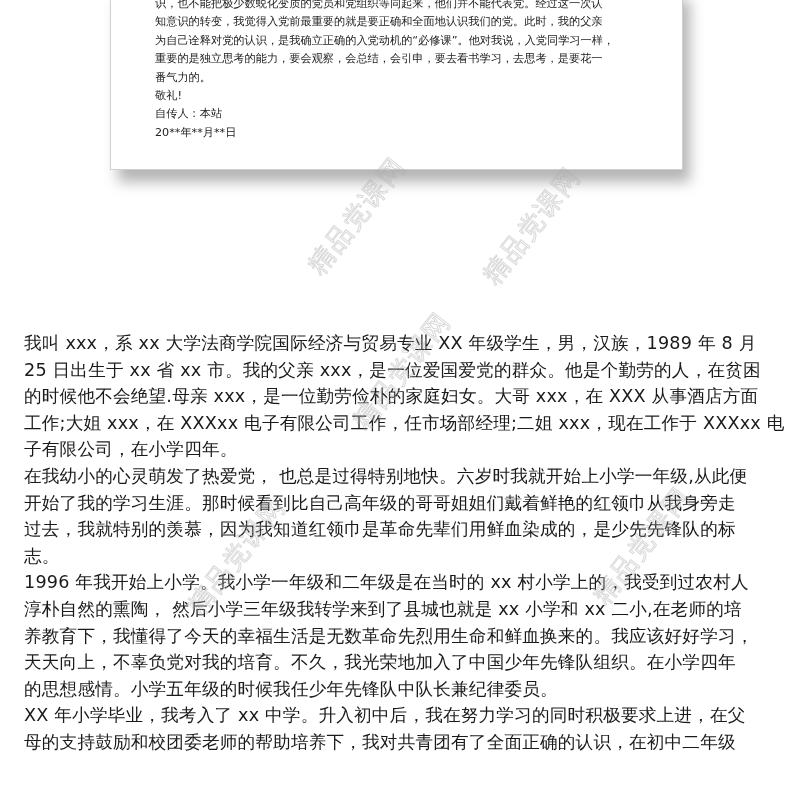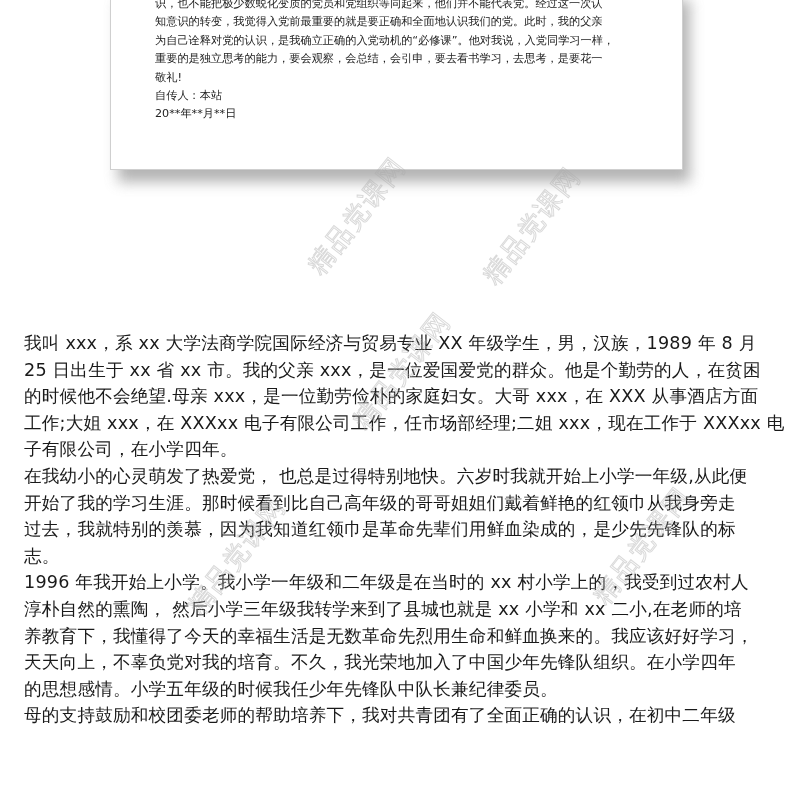--- a/index.html
+++ b/index.html
@@ -82,20 +82,21 @@
 </head>
 <body>
 
 <div class="card-shadow"></div>
 <div class="card">
   <div class="card-body">
     <span class="line">识，也不能把极少数蜕化变质的党员和党组织等同起来，他们并不能代表党。经过这一次认</span>
     <span class="line">知意识的转变，我觉得入党前最重要的就是要正确和全面地认识我们的党。此时，我的父亲</span>
     <span class="line">为自己诠释对党的认识，是我确立正确的入党动机的“必修课”。他对我说，入党同学习一样，</span>
     <span class="line">重要的是独立思考的能力，要会观察，会总结，会引申，要去看书学习，去思考，是要花一</span>
+    <span class="line">番气力的。</span>
     <span class="line">敬礼!</span>
     <span class="line">自传人：本站</span>
     <span class="line">20**年**月**日</span>
   </div>
 </div>
 
 <div class="doc">
   <span class="line">我叫 xxx，系 xx 大学法商学院国际经济与贸易专业 XX 年级学生，男，汉族，1989 年 8 月</span>
   <span class="line">25 日出生于 xx 省 xx 市。我的父亲 xxx，是一位爱国爱党的群众。他是个勤劳的人，在贫困</span>
   <span class="line">的时候他不会绝望.母亲 xxx，是一位勤劳俭朴的家庭妇女。大哥 xxx，在 XXX 从事酒店方面</span>
@@ -103,20 +104,21 @@
   <span class="line">子有限公司，在小学四年。</span>
   <span class="line">在我幼小的心灵萌发了热爱党， 也总是过得特别地快。六岁时我就开始上小学一年级,从此便</span>
   <span class="line">开始了我的学习生涯。那时候看到比自己高年级的哥哥姐姐们戴着鲜艳的红领巾从我身旁走</span>
   <span class="line">过去，我就特别的羡慕，因为我知道红领巾是革命先辈们用鲜血染成的，是少先先锋队的标</span>
   <span class="line">志。</span>
   <span class="line">1996 年我开始上小学。我小学一年级和二年级是在当时的 xx 村小学上的，我受到过农村人</span>
   <span class="line">淳朴自然的熏陶， 然后小学三年级我转学来到了县城也就是 xx 小学和 xx 二小,在老师的培</span>
   <span class="line">养教育下，我懂得了今天的幸福生活是无数革命先烈用生命和鲜血换来的。我应该好好学习，</span>
   <span class="line">天天向上，不辜负党对我的培育。不久，我光荣地加入了中国少年先锋队组织。在小学四年</span>
   <span class="line">的思想感情。小学五年级的时候我任少年先锋队中队长兼纪律委员。</span>
+  <span class="line">XX 年小学毕业，我考入了 xx 中学。升入初中后，我在努力学习的同时积极要求上进，在父</span>
   <span class="line">母的支持鼓励和校团委老师的帮助培养下，我对共青团有了全面正确的认识，在初中二年级</span>
 </div>
 
 <div class="watermark" style="left:475px; top:270px;">精品党课网</div>
 <div class="watermark" style="left:180px; top:600px;">精品党课网</div>
 <div class="watermark" style="left:345px; top:415px;">精品党课网</div>
 <div class="watermark" style="left:585px; top:590px;">精品党课网</div>
 <div class="watermark" style="left:300px; top:260px;">精品党课网</div>
 
 </body></html>

